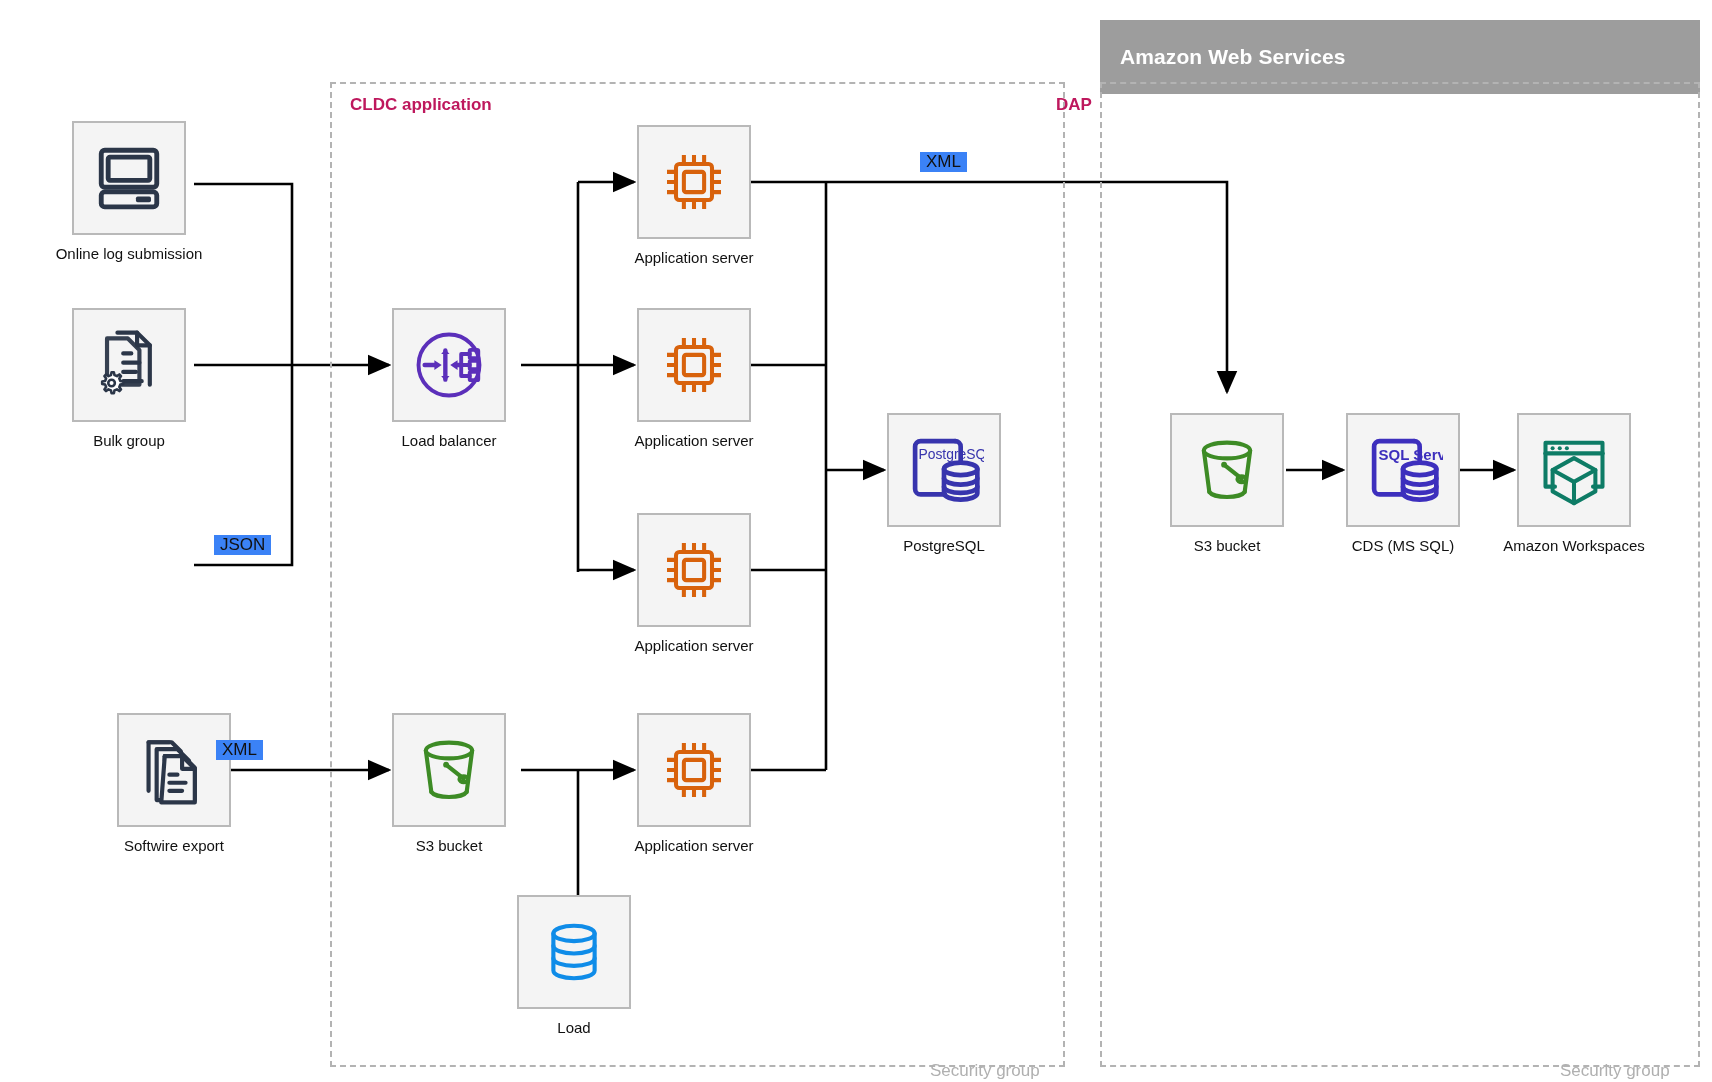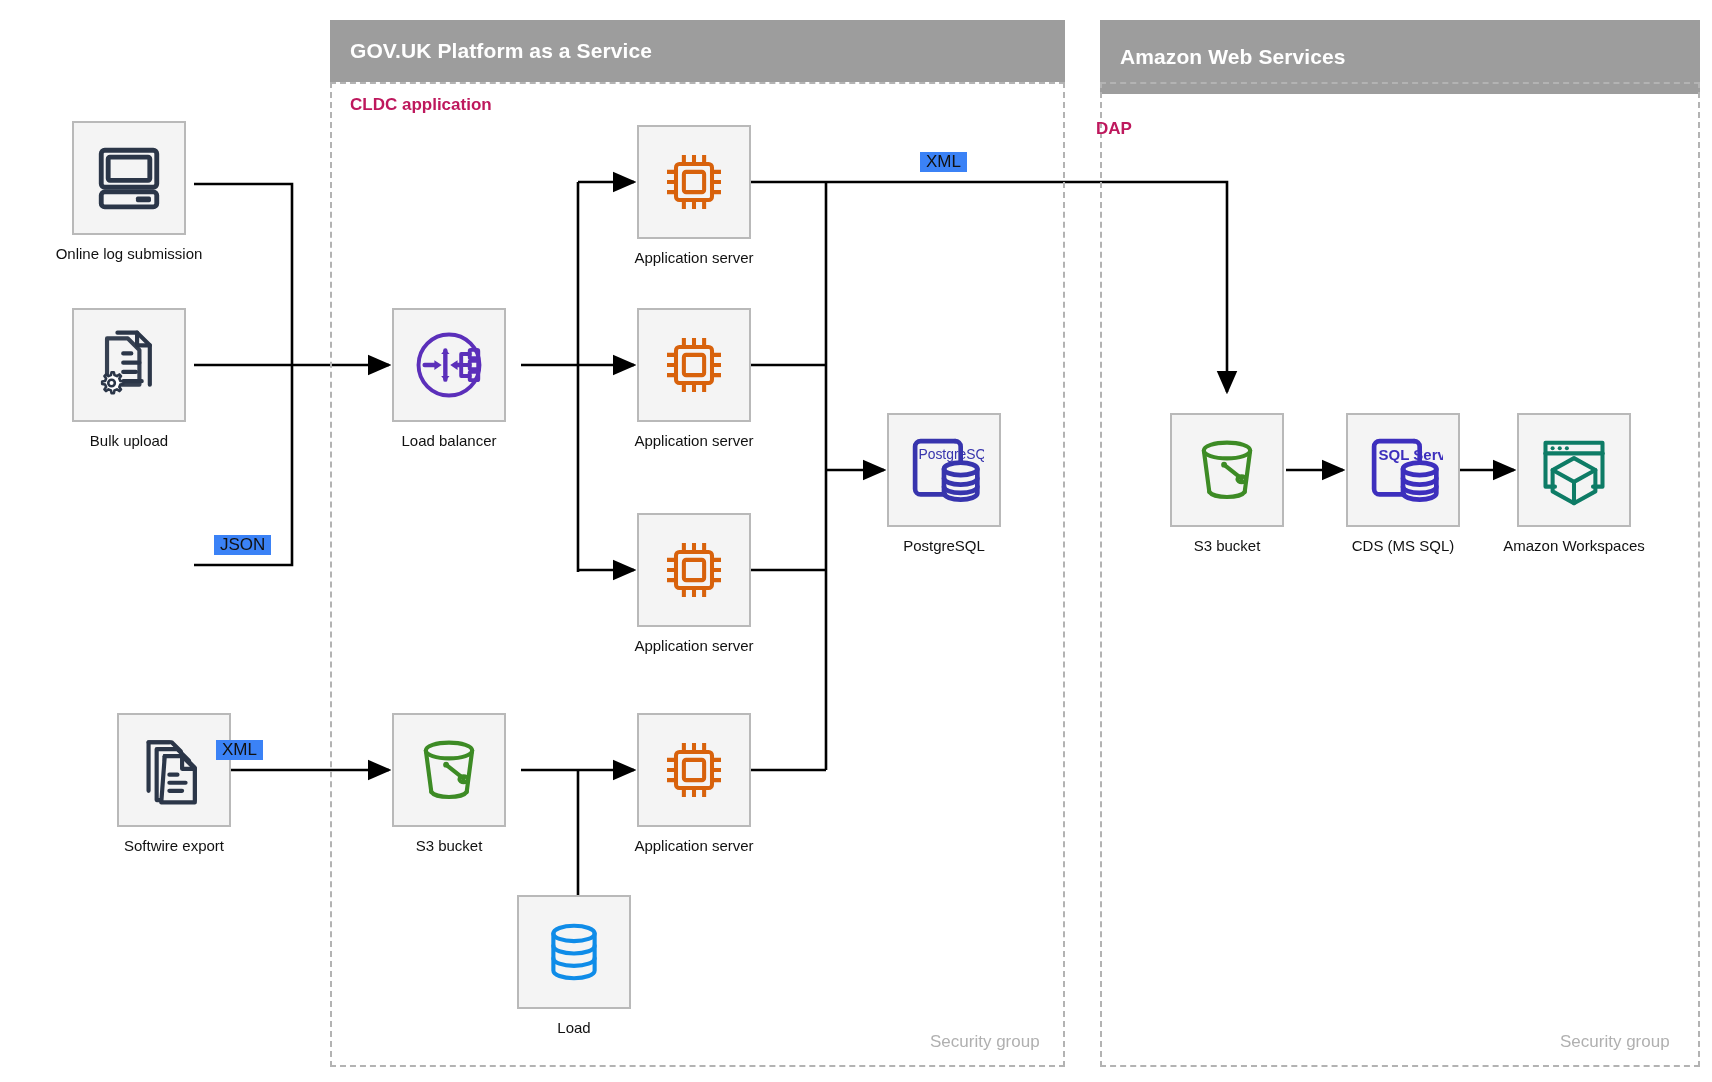--- a/index.html
+++ b/index.html
@@ -18,21 +18,21 @@
     display:flex;align-items:center;padding-left:20px;box-sizing:border-box;
   }
   
   .dashed-box{
     position:absolute;border:2px dashed #b3b3b3;box-sizing:border-box;background:transparent;
   }
   .group-label{
     position:absolute;font-weight:bold;font-size:17px;color:#be185d;
   }
   .security-label{
-    position:absolute;font-size:17px;color:#b0b0b0;
+    position:absolute;font-size:17px;color:#b0b0b0;margin-top:29px;
   }
 
   
   .node{position:absolute;}
   .node .tile{
     width:114px;height:114px;background:#f4f4f4;border:2px solid #b9b9b9;
     box-sizing:border-box;display:flex;align-items:center;justify-content:center;
   }
   .node .caption{
     position:absolute;top:124px;left:50%;transform:translateX(-50%);
@@ -82,32 +82,29 @@
       <path d="M826,470 L884,470" marker-end="url(#arrow)"></path>
 
       <path d="M750,182 L826,182"></path>
       <path d="M826,182 L1227,182 L1227,392" marker-end="url(#arrow)"></path>
 
       <path d="M1286,470 L1343,470" marker-end="url(#arrow)"></path>
       <path d="M1457,470 L1514,470" marker-end="url(#arrow)"></path>
     </g>
   </svg>
 
-  <div class="zone-header" style="left:330px;top:20px;width:735px;height:62px;">
-    <span>GOV.UK Platform as a Service</span>
-  </div>
   <div class="dashed-box" style="left:330px;top:82px;width:735px;height:985px;"></div>
   <div class="group-label" style="left:350px;top:95px;">CLDC application</div>
   <div class="security-label" style="left:930px;top:1032px;">Security group</div>
 
   <div class="zone-header" style="left:1100px;top:20px;width:600px;height:74px;">
     <span>Amazon Web Services</span>
   </div>
   <div class="dashed-box" style="left:1100px;top:82px;width:600px;height:985px;"></div>
-  <div class="group-label" style="left:1096px;top:95px;margin-top:24px;">DAP</div>
+  <div class="group-label" style="left:1056px;top:95px;">DAP</div>
   <div class="security-label" style="left:1560px;top:1032px;">Security group</div>
 
   <div class="node" style="left:72px;top:121px;">
     <div class="tile">
       <svg width="74" height="74" viewBox="0 0 64 64" fill="none" stroke="#2b3648" stroke-width="4.2" stroke-linejoin="round" stroke-linecap="round">
         <rect x="8" y="8" width="48" height="32" rx="3"></rect>
         <rect x="14" y="14" width="36" height="20" rx="1.5"></rect>
         <rect x="8" y="44" width="48" height="13" rx="3"></rect>
         <rect x="38" y="48" width="13" height="5" rx="1.5" fill="#2b3648" stroke="none"></rect>
       </svg>
@@ -121,21 +118,21 @@
         <path d="M13 9 h18 l10 10 v30 h-28 z" opacity=".95"></path>
         <path d="M22 4 h17 l11 11 v34"></path>
         <path d="M39 4 v11 h11"></path>
         <path d="M27 22 h7 M27 30 h14 M27 38 h11 M27 46 h16"></path>
         <g transform="translate(7,37) scale(0.62)">
           <path d="M16 2 l3.2 0 .9 4.1 3.4 1.4 3.4-2.4 2.3 2.3-2.4 3.4 1.4 3.4 4.1.9 0 3.2-4.1.9-1.4 3.4 2.4 3.4-2.3 2.3-3.4-2.4-3.4 1.4-.9 4.1-3.2 0-.9-4.1-3.4-1.4-3.4 2.4-2.3-2.3 2.4-3.4-1.4-3.4-4.1-.9 0-3.2 4.1-.9 1.4-3.4-2.4-3.4 2.3-2.3 3.4 2.4 3.4-1.4z" fill="#ffffff"></path>
           <circle cx="16" cy="17" r="4.6"></circle>
         </g>
       </svg>
     </div>
-    <div class="caption">Bulk upload</div>
+    <div class="caption">Bulk group</div>
   </div>
 
 
   <div class="node" style="left:72px;top:713px;margin-left:45px;">
     <div class="tile">
       <svg width="74" height="74" viewBox="0 0 64 64" fill="none" stroke="#2b3648" stroke-width="3.6" stroke-linejoin="round" stroke-linecap="round">
         <path d="M10 8 h18 l0 0 M10 8 v42"></path>
         <path d="M10 8 h20 l8 8"></path>
         <path d="M17 14 h18 l10 10 v34 h-28 z" fill="#f4f4f4"></path>
         <path d="M24 20 h16 l10 10 v28"></path>

